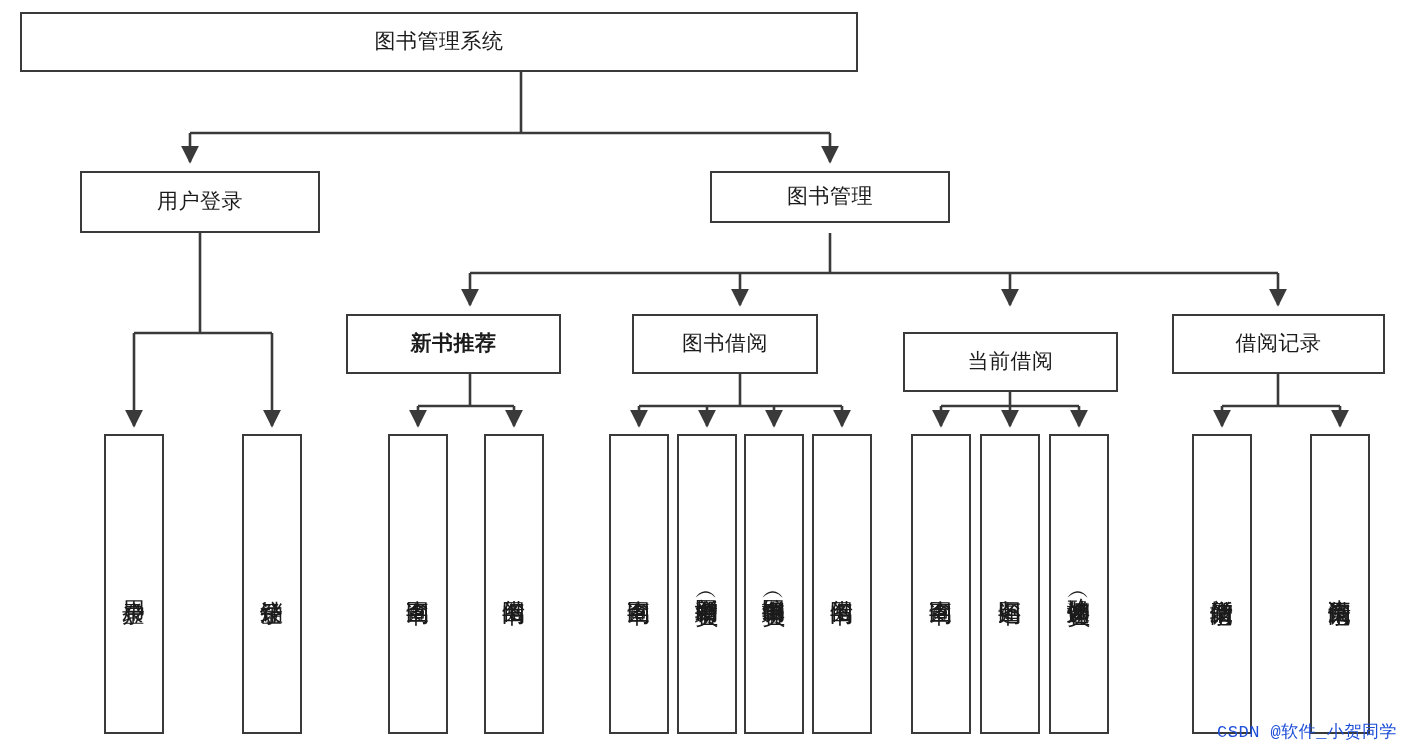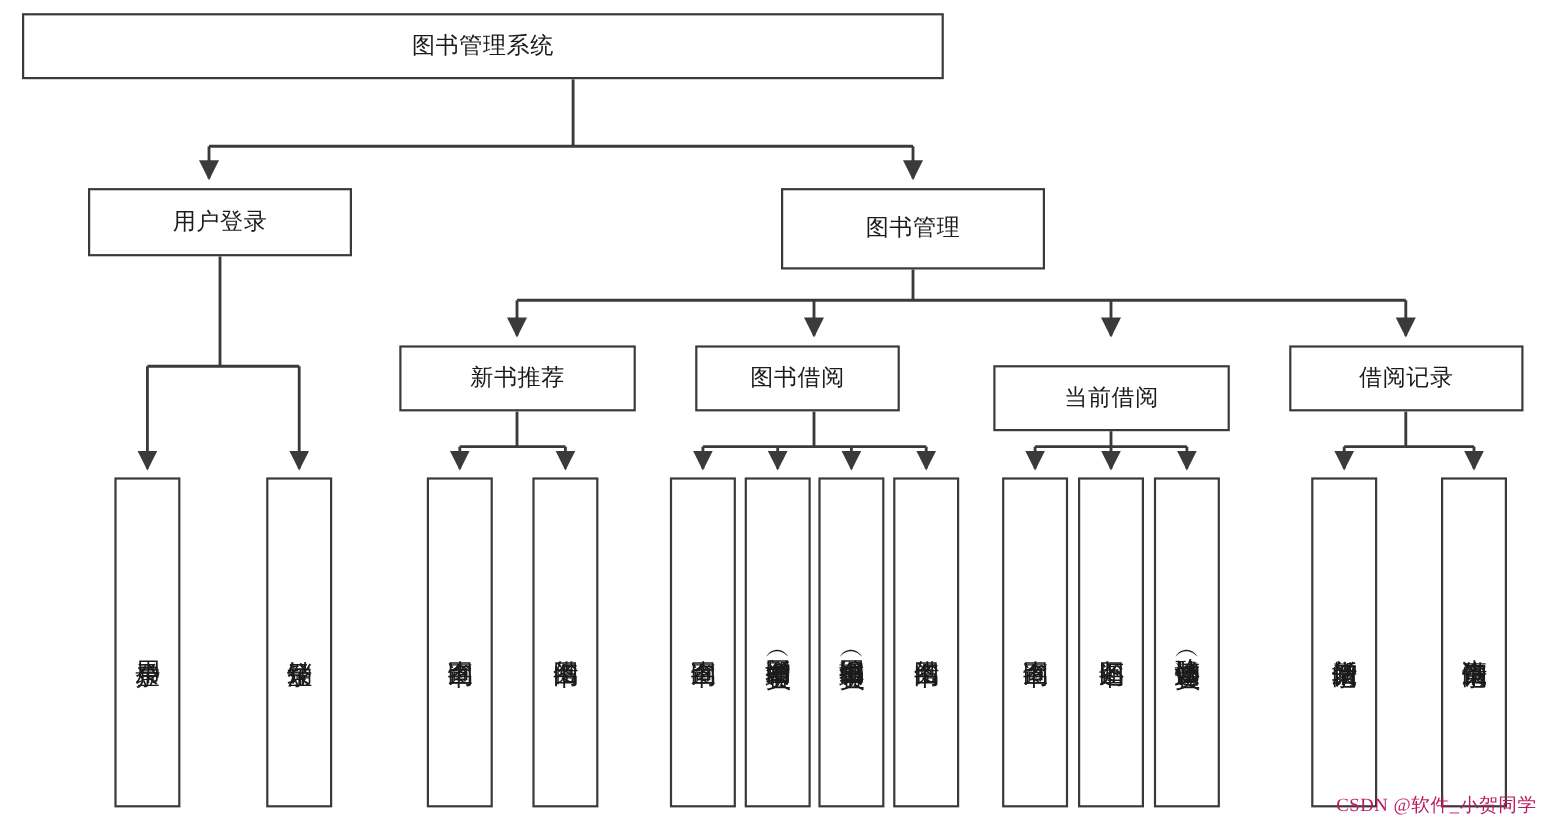--- a/index.html
+++ b/index.html
@@ -55,24 +55,24 @@
     letter-spacing:1px;
     white-space:normal;
     max-height:278px;
   }
   .v.tall .lbl{ max-height:292px; }
   .watermark{
     position:absolute;
     right:8px;
     bottom:4px;
     font-size:17px;
-    color:#be185d;
+    color:#1d4ed8;
     white-space:nowrap;
     letter-spacing:0.5px;
-    font-family:Liberation Serif, serif;
+    font-family:Liberation Mono, monospace;
   }
 </style>
 </head>
 <body>
 
 <div id="canvas">
 
   <svg class="edges" viewBox="0 0 1405 747" xmlns="http://www.w3.org/2000/svg">
     <defs>
       <marker id="arrow" viewBox="0 0 10 10" refX="9" refY="5" markerWidth="7" markerHeight="7" orient="auto-start-reverse">
@@ -123,25 +123,25 @@
     </g>
   </svg>
 
   <div class="node h" style="left:20px;top:12px;width:838px;height:60px;">
     <span class="lbl">图书管理系统</span>
   </div>
 
   <div class="node h" style="left:80px;top:171px;width:240px;height:62px;">
     <span class="lbl">用户登录</span>
   </div>
-  <div class="node h" style="left:710px;top:171px;width:240px;height:74px;">
+  <div class="node h" style="left:710px;top:171px;width:240px;height:52px;">
     <span class="lbl">图书管理</span>
   </div>
 
-  <div class="node h" style="left:363px;top:314px;width:215px;height:60px;">
+  <div class="node h" style="left:346px;top:314px;width:215px;height:60px;font-weight:bold;">
     <span class="lbl">新书推荐</span>
   </div>
   <div class="node h" style="left:632px;top:314px;width:186px;height:60px;">
     <span class="lbl">图书借阅</span>
   </div>
   <div class="node h" style="left:903px;top:314px;width:215px;height:60px;margin-top:18px;">
     <span class="lbl">当前借阅</span>
   </div>
   <div class="node h" style="left:1172px;top:314px;width:213px;height:60px;align-items:center;">
     <span class="lbl">借阅记录</span>

